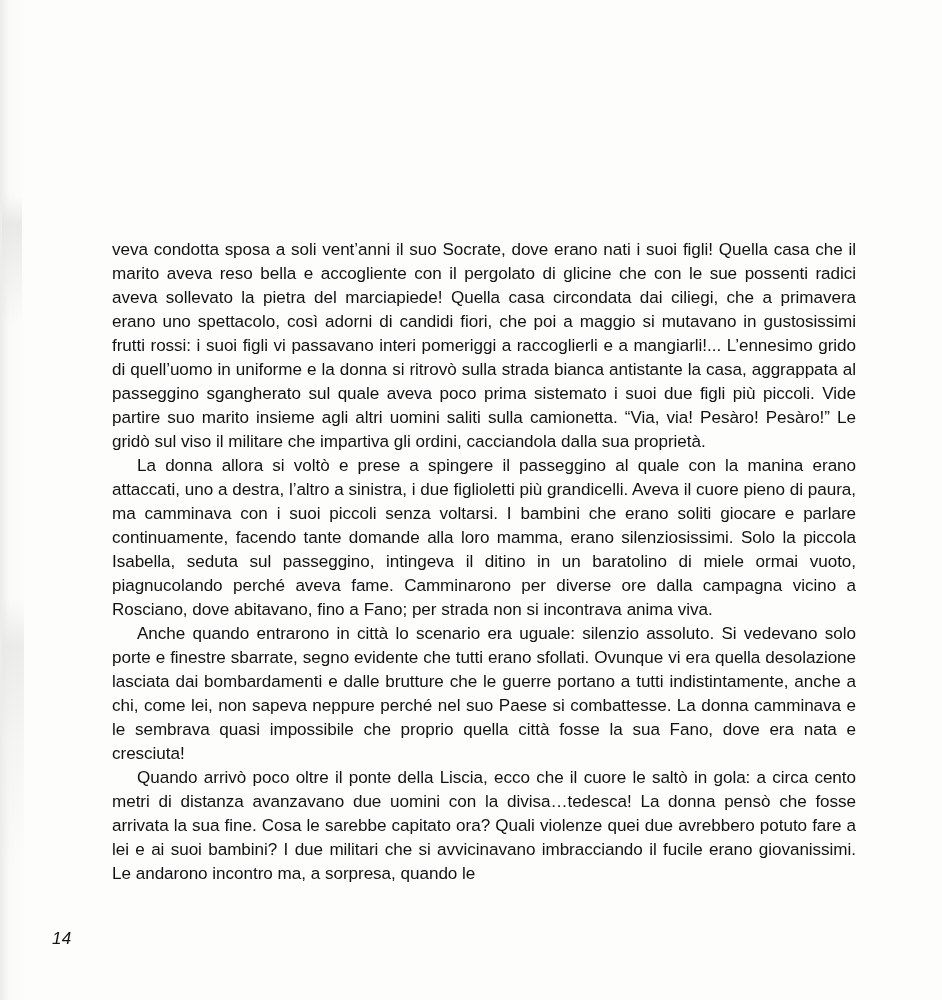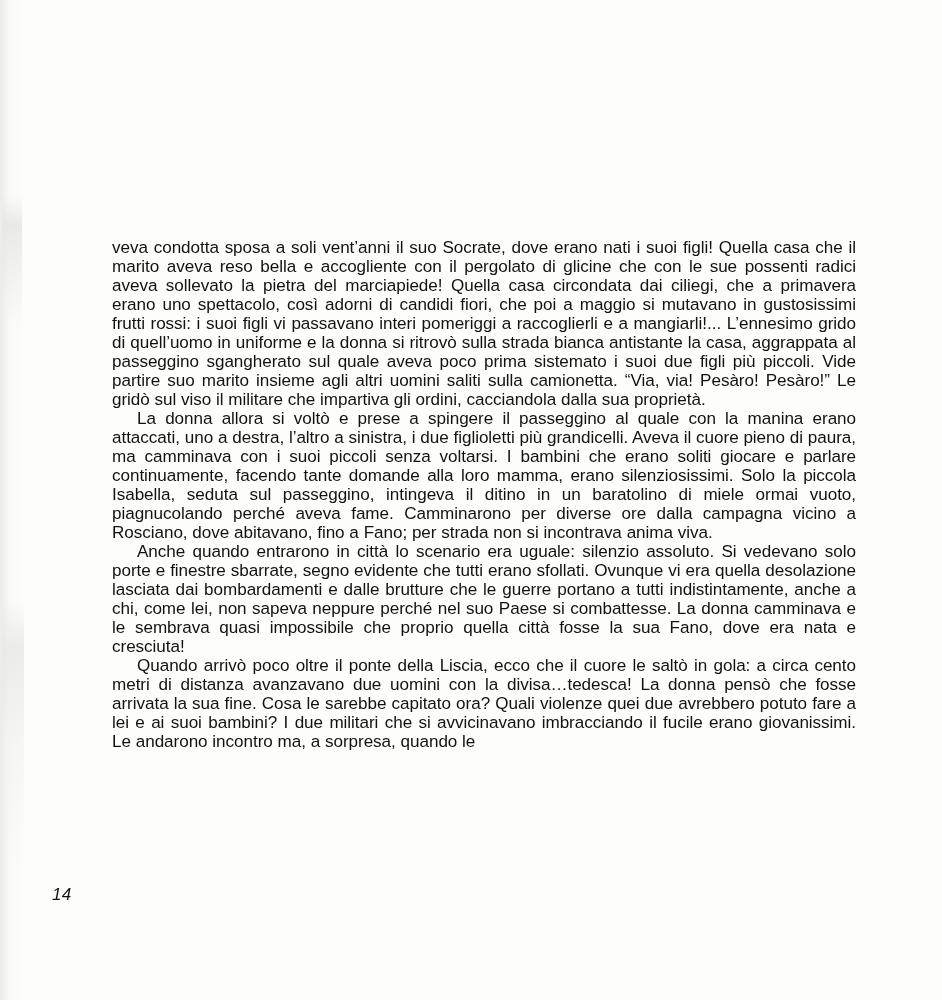--- a/index.html
+++ b/index.html
@@ -70,37 +70,37 @@
   #text-column {
     position: absolute;
     left: 112px;
     top: 238px;
     width: 744px;
   }
 
   .body-paragraph {
     margin: 0;
     font-size: 17.1px;
-    line-height: 19px;
+    line-height: 24px;
     color: #121212;
     text-align: justify;
     text-justify: inter-word;
     letter-spacing: -0.05px;
     word-spacing: 0.1px;
     hyphens: none;
   }
   .body-paragraph.indented {
     text-indent: 25px;
   }
 
   
   #folio {
     position: absolute;
     left: 52px;
-    top: 884px;
+    top: 928px;
     font-size: 17px;
     line-height: 22.75px;
     font-style: italic;
     color: #141414;
     letter-spacing: 0.2px;
   }
 </style>
 </head>
 <body>
 

